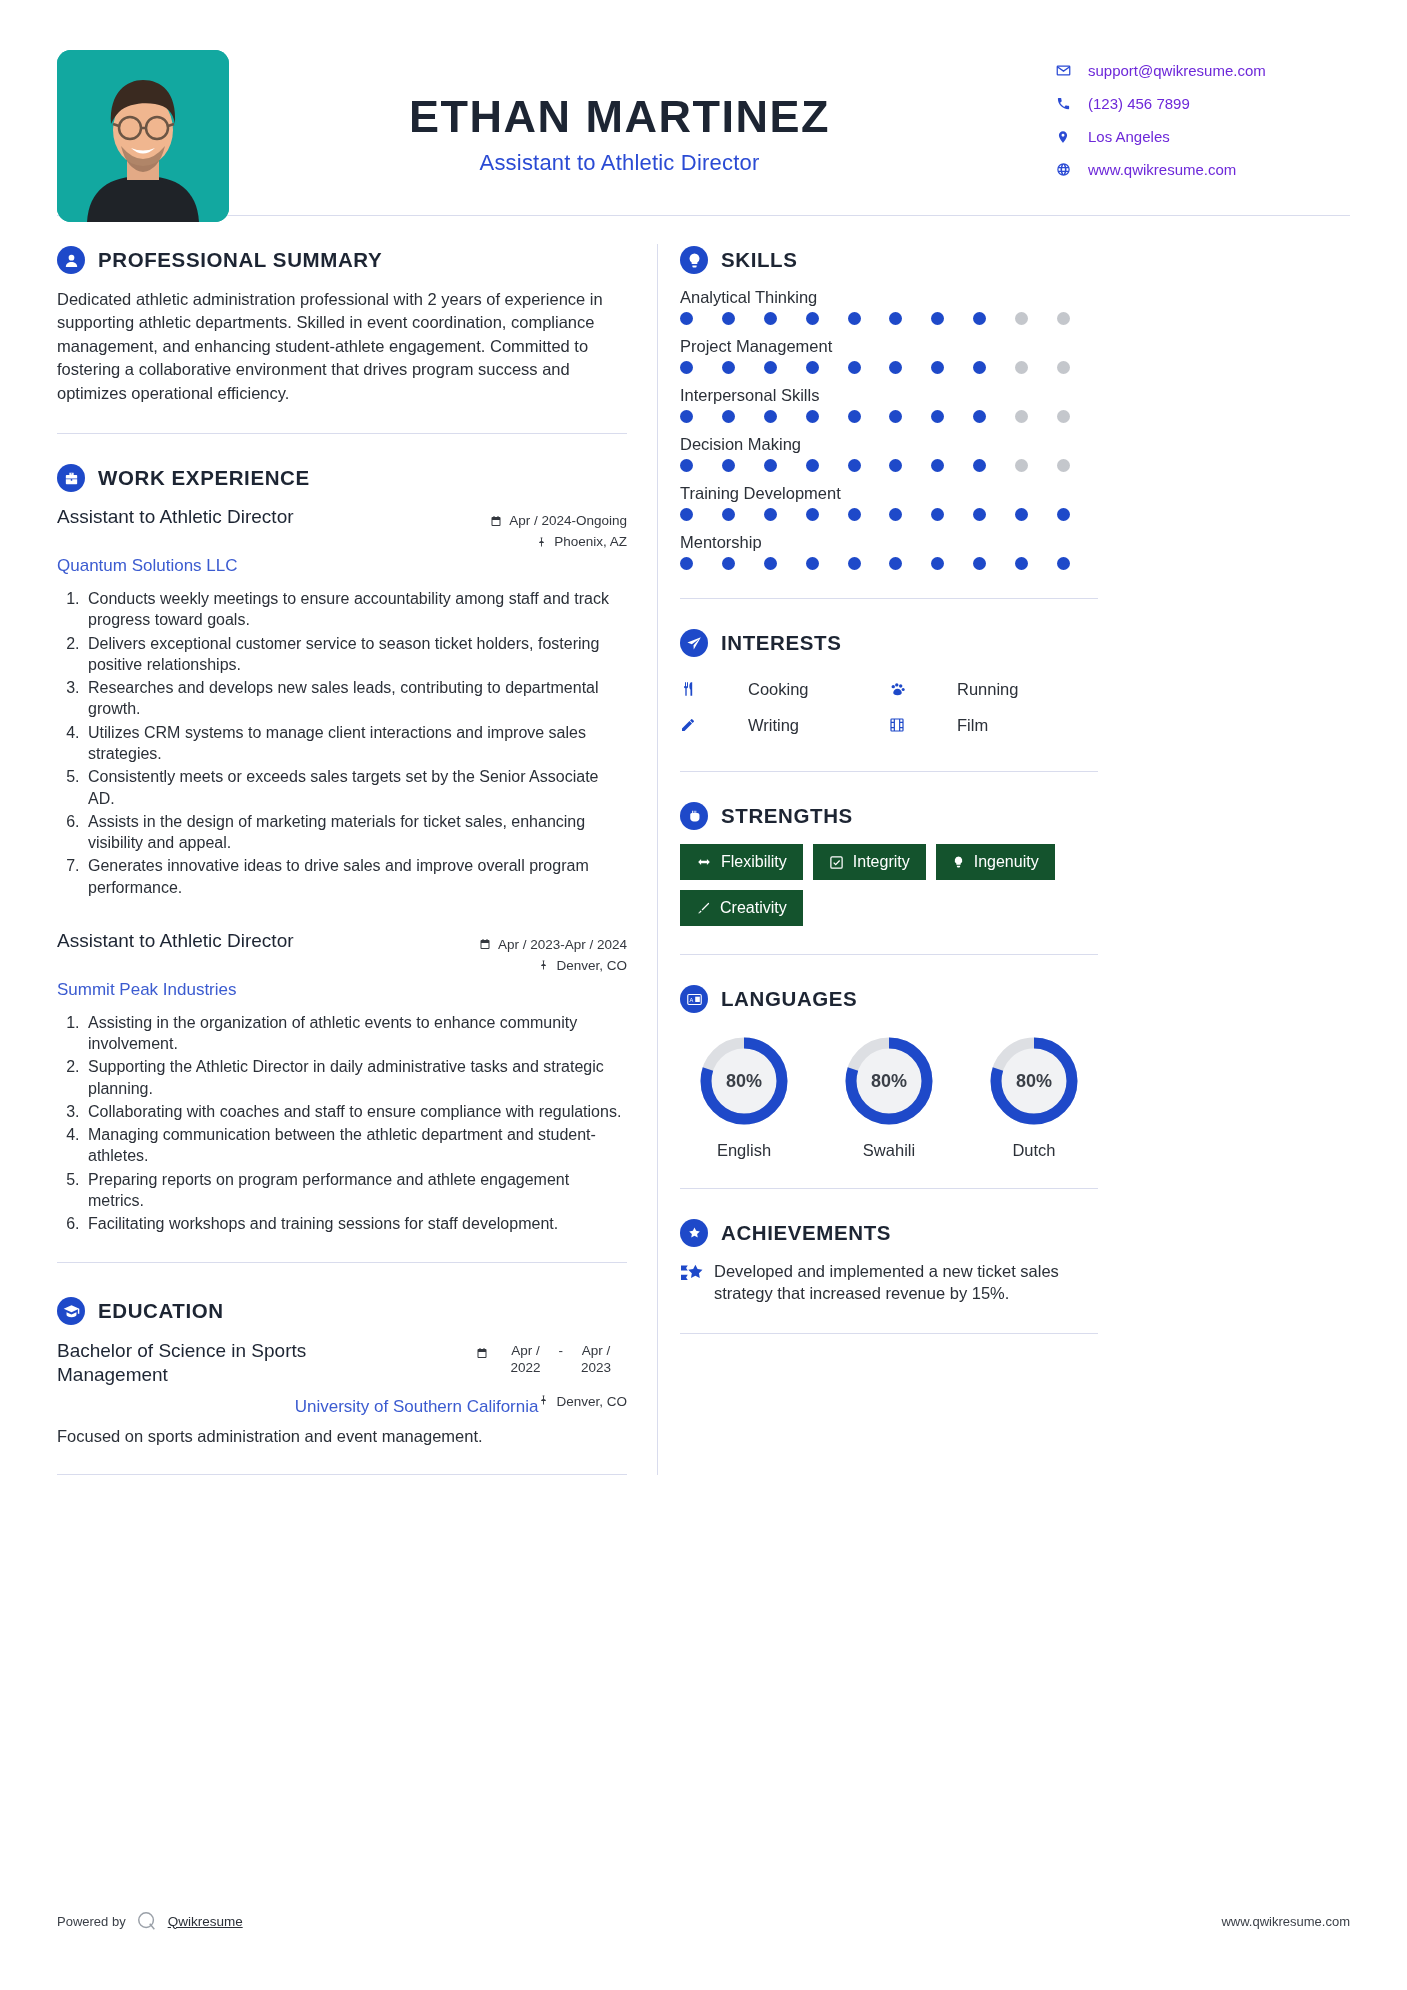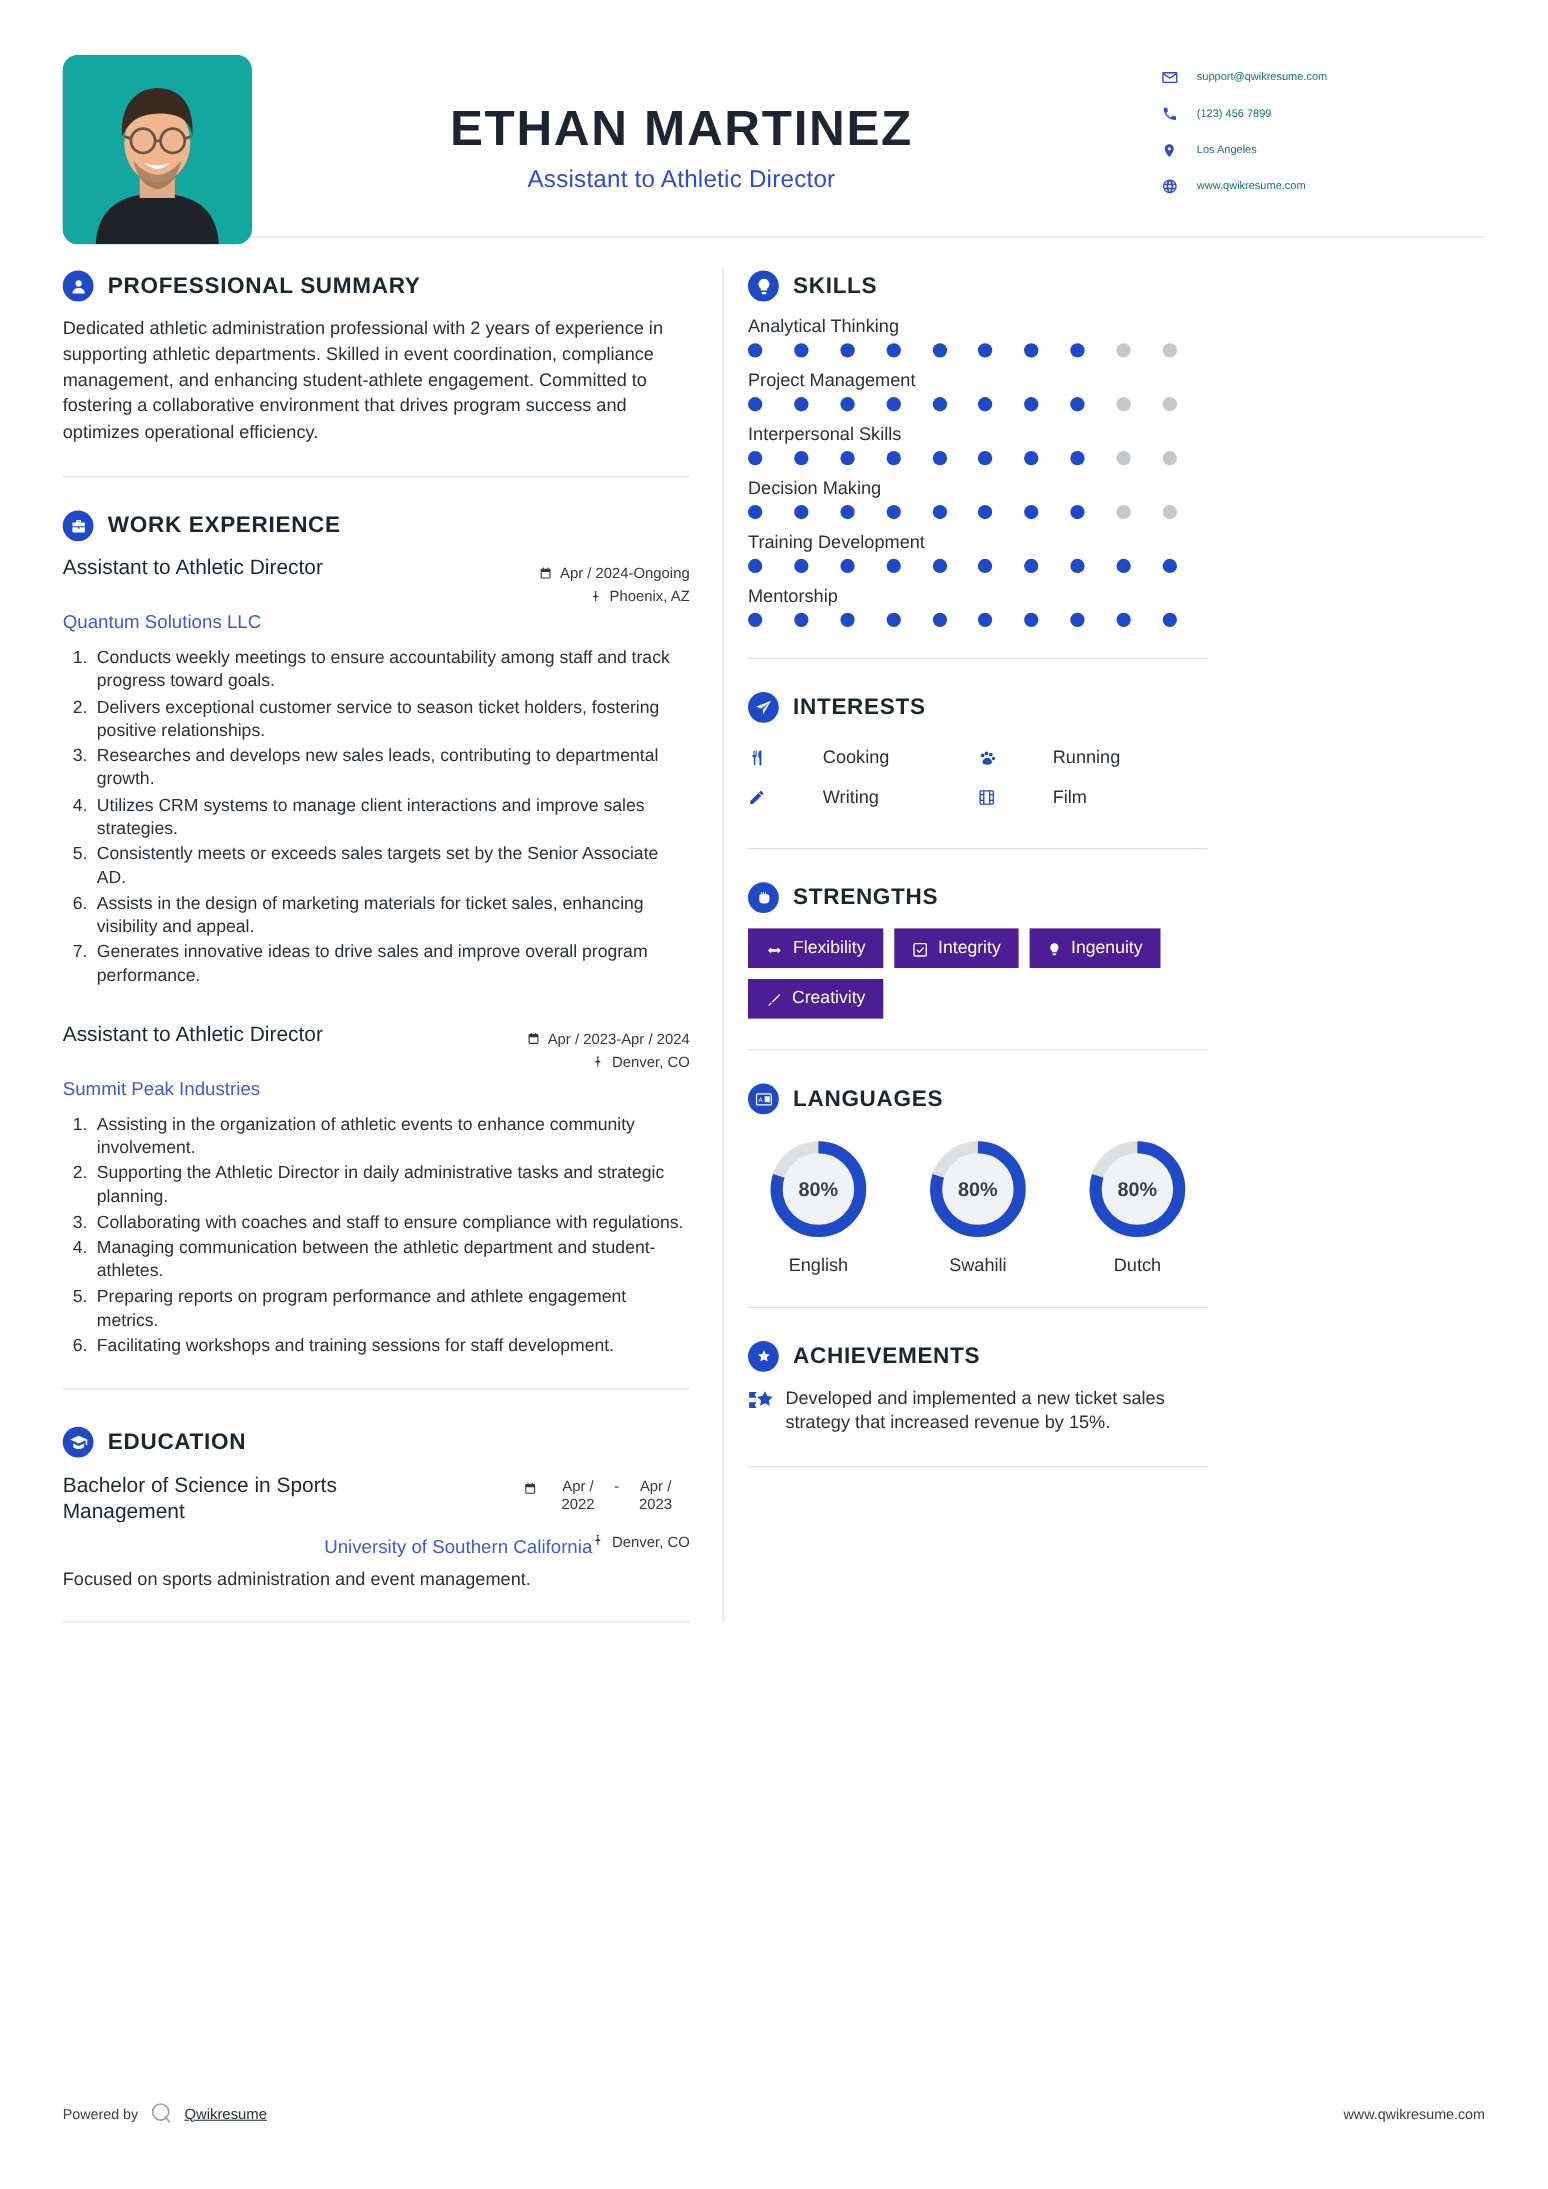--- a/index.html
+++ b/index.html
@@ -55,22 +55,22 @@
     letter-spacing: .2px;
   }
   .contact {
     flex: 0 0 300px;
     padding-top: 4px;
   }
   .contact-row {
     display: flex;
     align-items: center;
     height: 33px;
-    font-size: 10px;
-    color: #0f766e;
+    font-size: 15px;
+    color: #6d28d9;
     text-align: center;
   }
   .contact-row .ci {
     width: 26px;
     flex: 0 0 26px;
     display: flex;
     align-items: center;
     justify-content: center;
     color: #2b4bd4;
   }
@@ -183,26 +183,26 @@
     font-size: 16.5px;
     color: #2b3038;
     gap: 36px;
   }
   .interest .ii { width: 24px; flex:0 0 24px; color:#1e49c9; display:flex; align-items:center;}
   .interest .ilabel { margin-left: 8px; }
 
   
   .strengths { display: flex; flex-wrap: wrap; gap: 10px; }
   .strength {
-    background: #4c1d95;
+    background: #14532d;
     color: #fff;
     font-size: 16px;
     padding: 9px 16px;
     display: flex;
-    align-items: flex-end;
+    align-items: center;
   }
   .strength .si { margin-right: 9px; display:inline-flex; }
 
   
   .langs { display: flex; justify-content: space-between; padding-top: 6px; }
   .lang { width: 128px; text-align: center; }
   .donut { width: 96px; height: 96px; margin: 0 auto; position: relative; }
   .donut svg { transform: rotate(-90deg); display:block; }
   .donut .pct {
     position: absolute; inset: 0;

